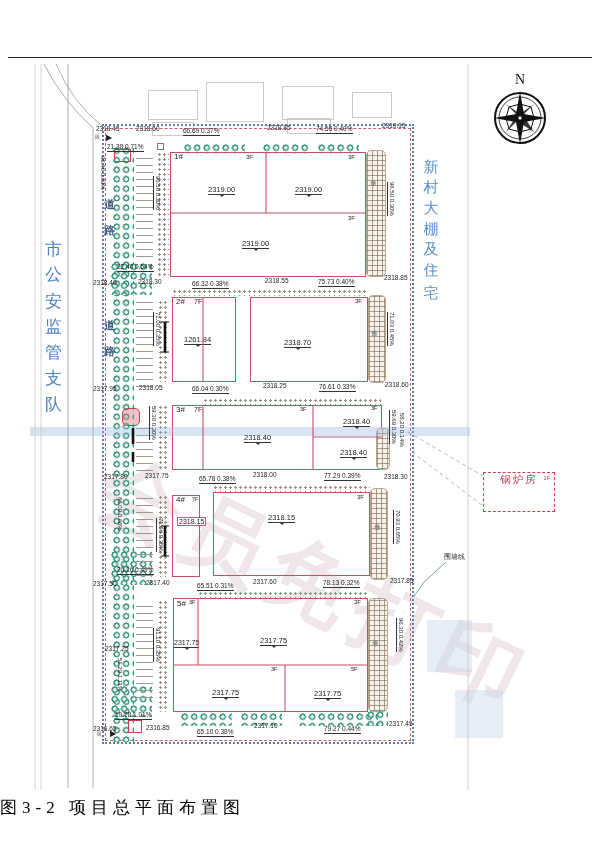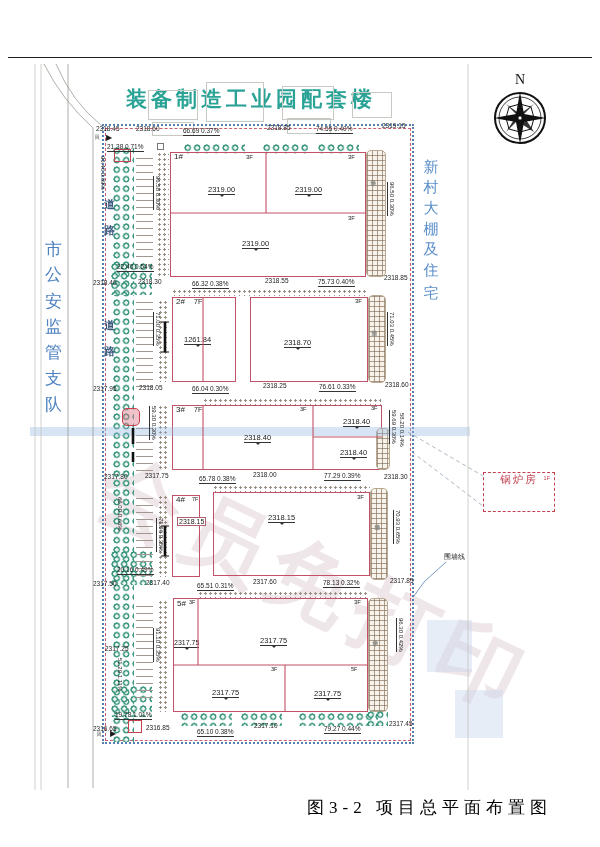--- a/index.html
+++ b/index.html
@@ -9,21 +9,21 @@
   #report-title{top:43px;left:0;width:600px;text-align:center;font-size:8.5px;font-weight:bold;
     color:#1a1a1a;letter-spacing:.5px;}
   #header-rule{top:57px;left:8px;width:584px;border-top:1.2px solid #222;height:0;}
   #north-site{top:85px;left:126px;font-size:21px;letter-spacing:4px;color:#2aa396;font-weight:bold;}
   #south-site{top:751px;left:110px;width:330px;text-align:center;font-size:16px;letter-spacing:3px;
     color:#2aa396;font-weight:bold;}
   #west-site{top:226px;left:42px;writing-mode:vertical-rl;text-orientation:upright;
     font-size:17px;letter-spacing:26px;color:#4d82c0;}
   #east-site{top:146px;left:421px;writing-mode:vertical-rl;text-orientation:upright;
     font-size:15px;letter-spacing:21px;color:#5b8fc9;}
-  #figure-caption{top:796px;left:0;width:552px;text-align:right;font-family:"Liberation Serif",serif;
+  #figure-caption{top:796px;left:0;width:552px;text-align:left;font-family:"Liberation Serif",serif;
     font-size:17px;letter-spacing:5px;color:#000;}
   #watermark{top:430px;left:128px;font-size:84px;letter-spacing:10px;color:rgba(195,158,172,.26);
     transform:rotate(26deg);transform-origin:left top;white-space:nowrap;font-weight:bold;}
   #boiler-box{top:472px;left:483px;width:70px;height:38px;border:1.3px dashed #c2404f;
     display:flex;justify-content:center;}
   #boiler-name{color:#c2404f;font-size:10.5px;letter-spacing:2px;}
   #boiler-floor{position:absolute;top:2px;right:4px;font-size:5.5px;color:#c2404f;}
   
   .po{position:absolute;box-sizing:border-box;}
   .gh{border:1px solid #c9c9c3;}
@@ -64,21 +64,20 @@
   #plan-svg path.g{stroke:#9a9a94;fill:none;stroke-width:.8;}
   #compass{top:70px;left:486px;}
 </style>
 </head>
 <body>
 
 <div id="page">
 
   <div class="abs" id="header-rule"></div>
 
-  <div class="abs" id="north-site">装备制造工业园配套楼</div>
   <div class="abs" id="west-site">市公安监管支队</div>
   <div class="abs" id="east-site">新村大棚及住宅</div>
 
   <div class="abs" id="watermark">会员免打印</div>
 
   <svg class="abs" id="compass" width="68" height="82" viewBox="0 0 68 82">
     <text x="34" y="14" font-size="14" font-family="Liberation Serif,serif" text-anchor="middle" fill="#111">N</text>
     <circle cx="34" cy="48" r="25" fill="none" stroke="#111" stroke-width="2"></circle>
     <circle cx="34" cy="48" r="21" fill="none" stroke="#111" stroke-width="0.8"></circle>
     <polygon points="34,22 38,44 60,48 38,52 34,74 30,52 8,48 30,44" fill="#111"></polygon>

